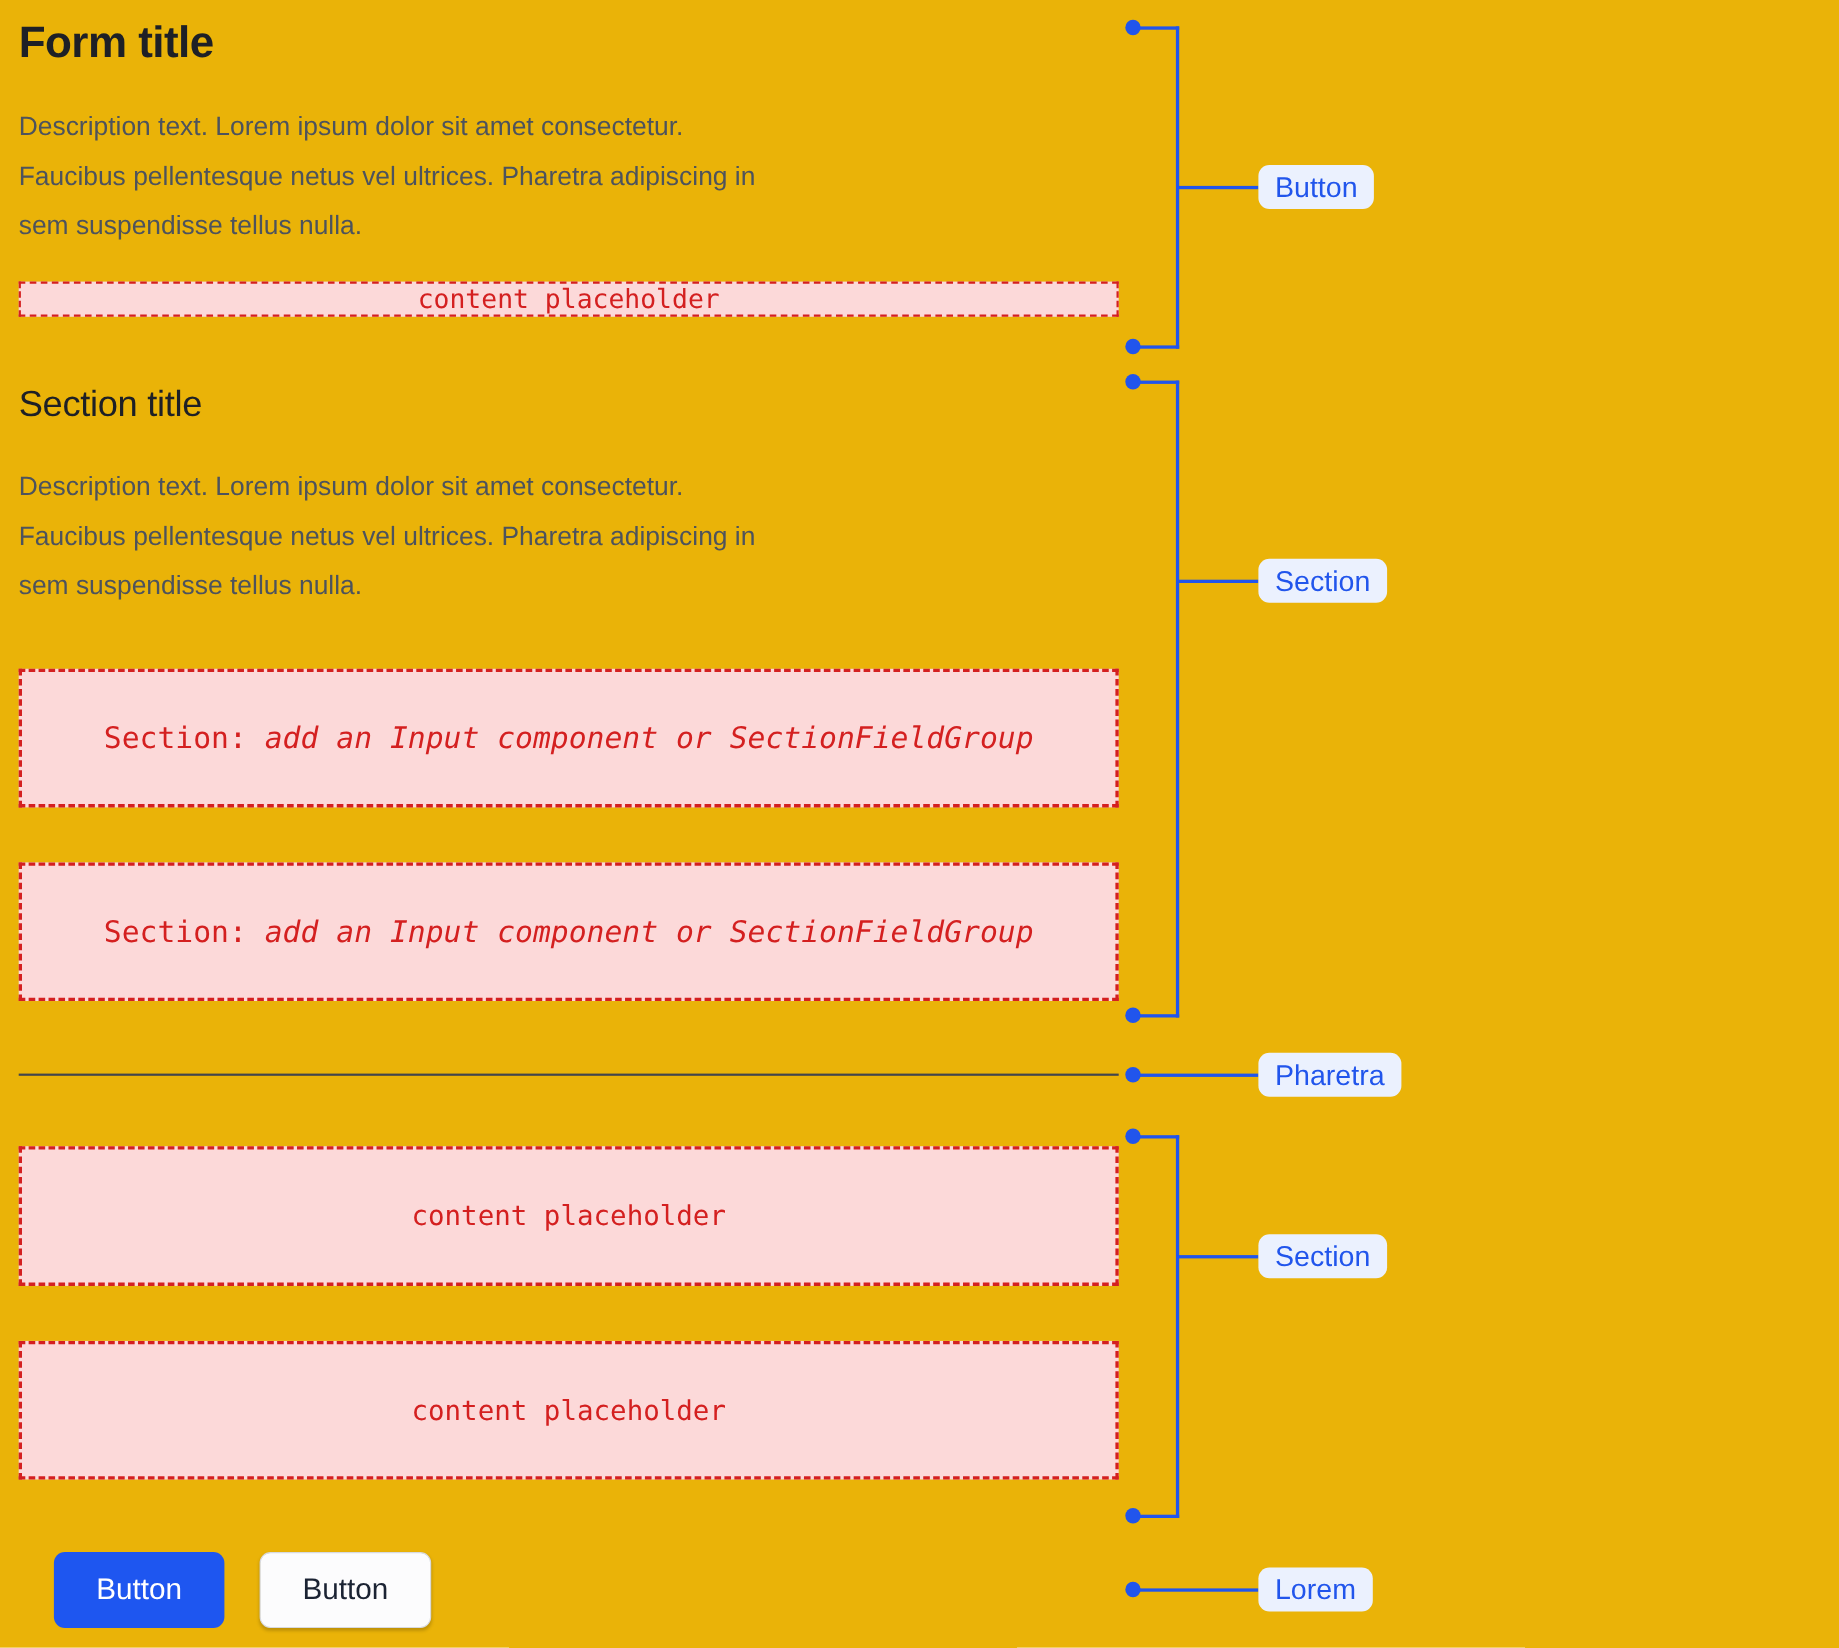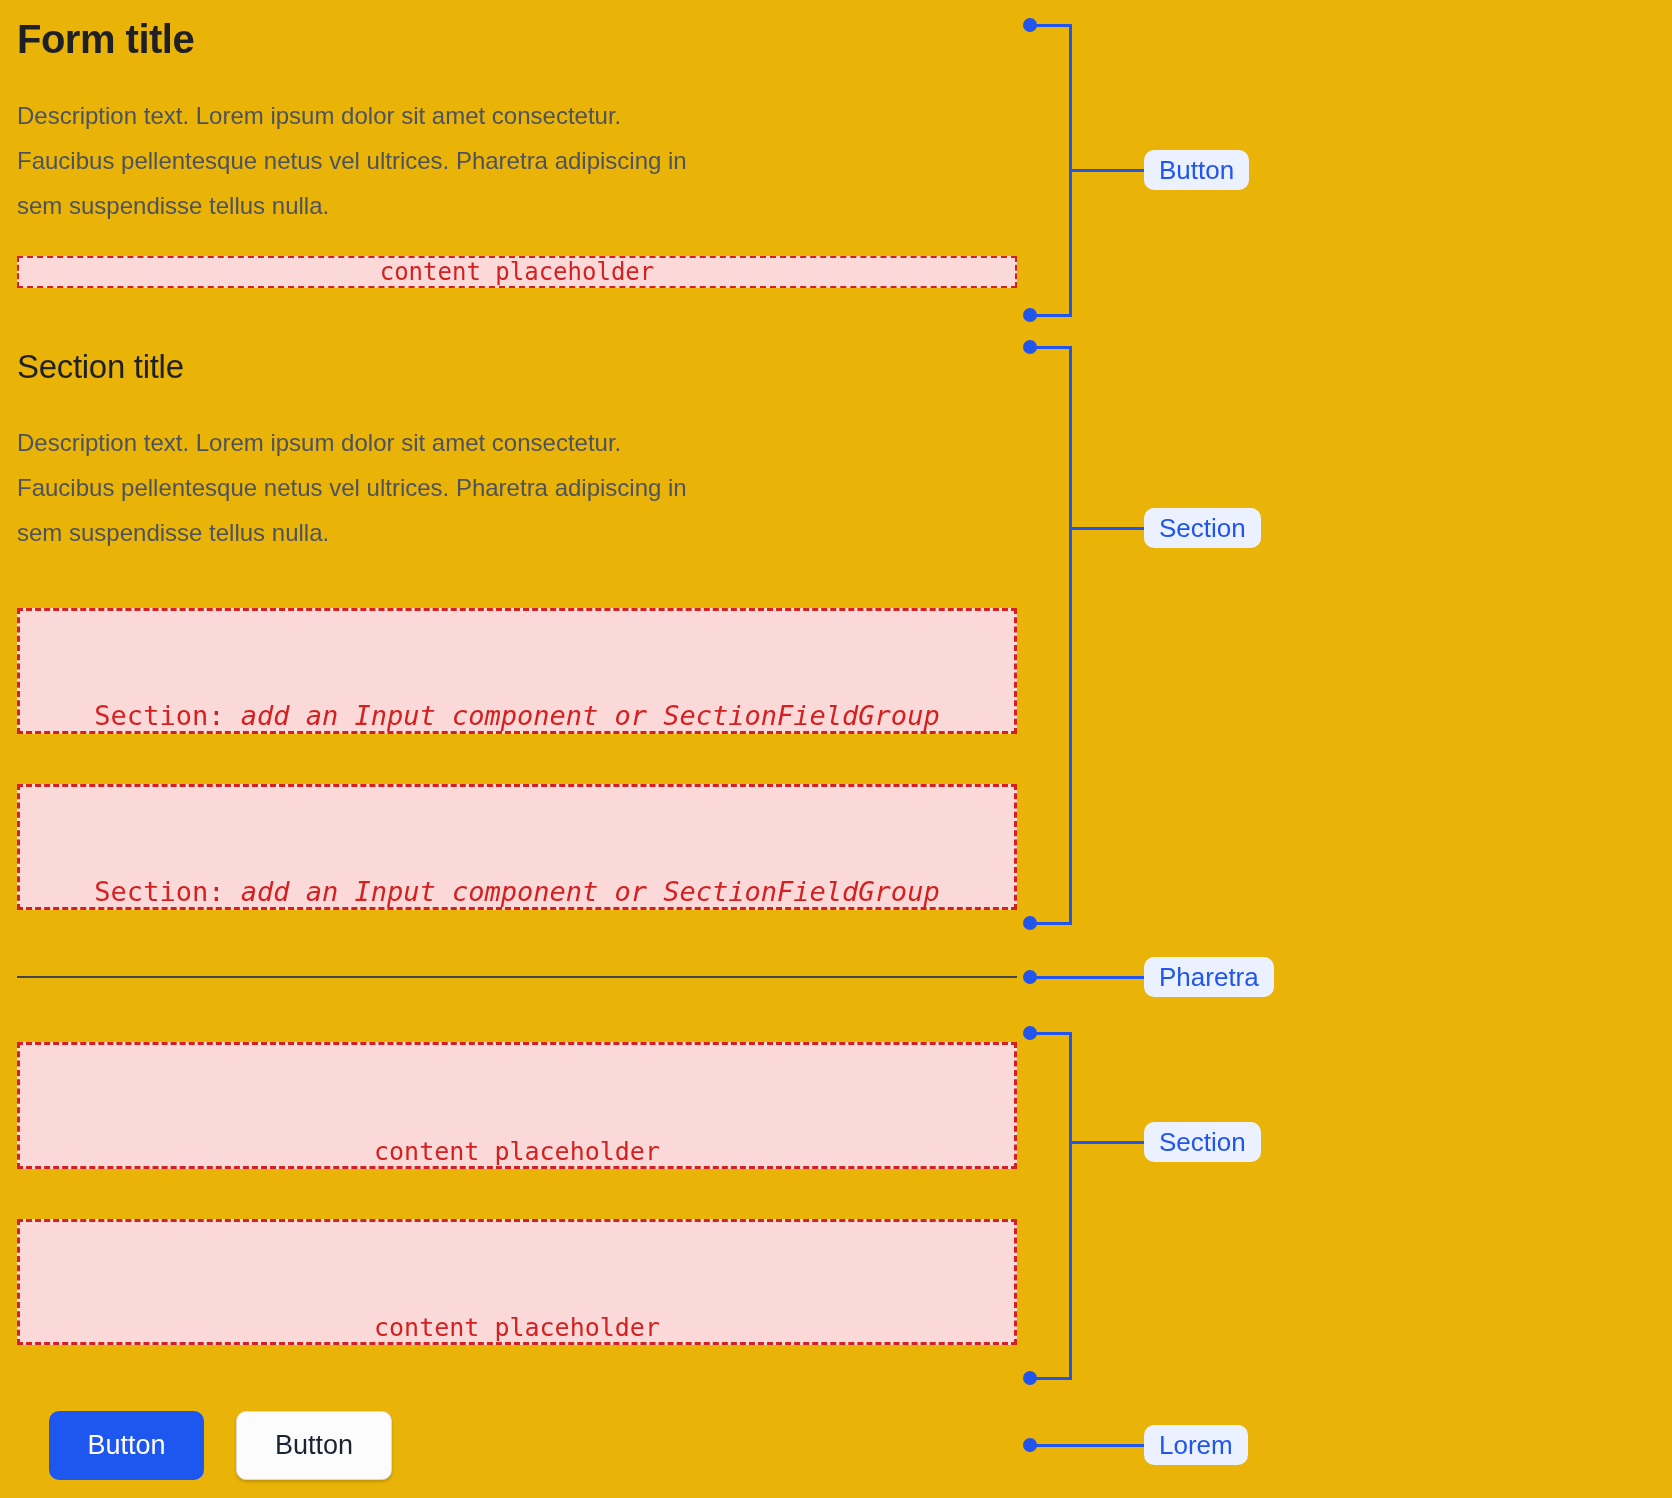--- a/index.html
+++ b/index.html
@@ -28,21 +28,21 @@
     left:17px;top:344px;width:1000px;
     font-size:33px;line-height:46px;font-weight:400;
     letter-spacing:-0.3px;color:var(--title_color);
   }
   .desc-2{top:420px;}
 
   .ph-box{
     left:17px;width:1000px;
     box-sizing:border-box;
     background:var(--placeholder_bg);
-    display:flex;align-items:flex-end;justify-content:center;
+    display:flex;align-items:center;justify-content:center;
     font-family:"DejaVu Sans Mono", monospace;
     color:var(--placeholder_red);
   }
   .ph-thin{
     top:256px;height:32px;
     border:2px dashed var(--placeholder_red);
     font-size:24px;
   }
   .ph-big{
     height:126px;

